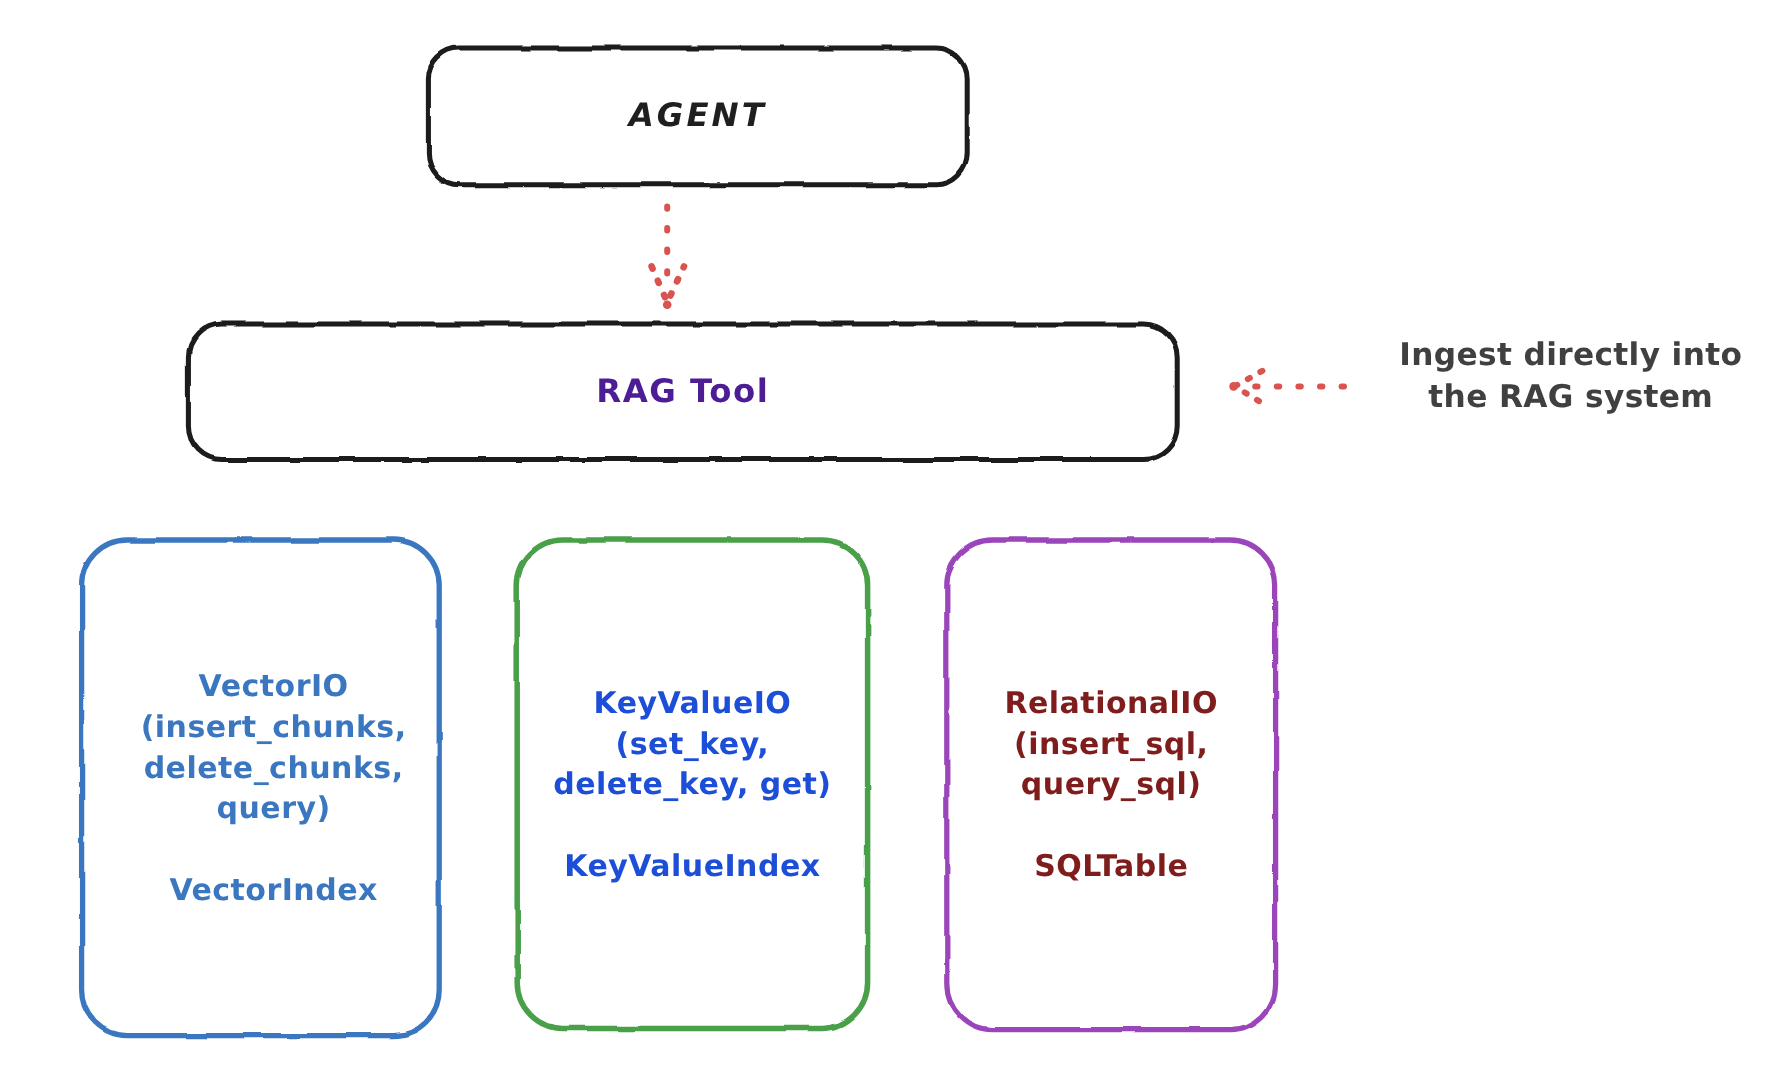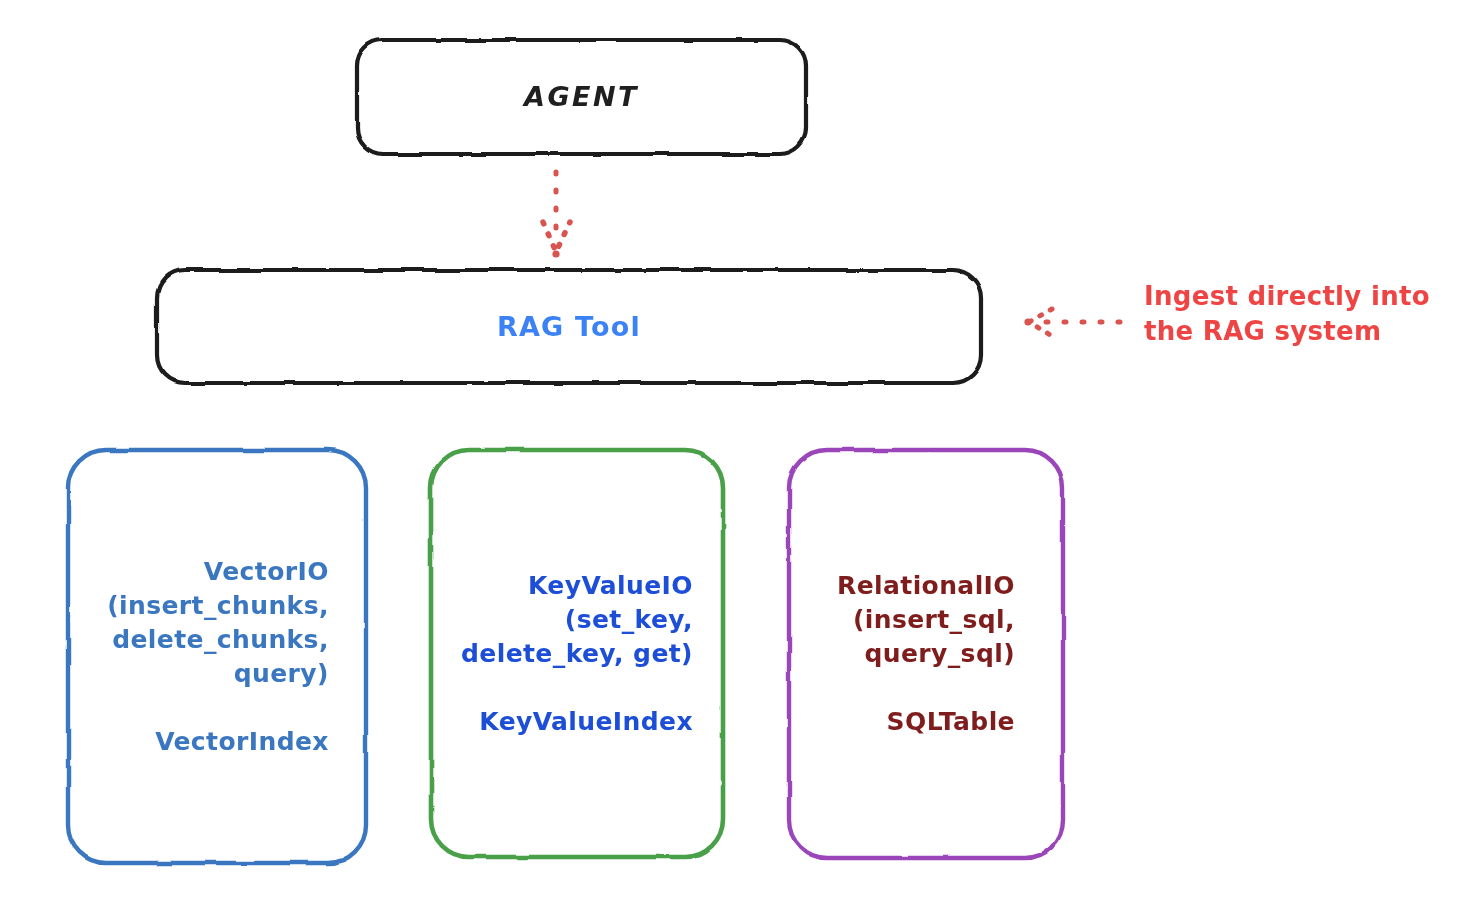--- a/index.html
+++ b/index.html
@@ -19,21 +19,21 @@
     left: 0; top: 0;
     width: 1484px;
     height: 910px;
   }
   .node {
     position: absolute;
     box-sizing: border-box;
     display: flex;
     align-items: center;
     justify-content: center;
-    text-align: right;
+    text-align: center;
     background: transparent;
     pointer-events: auto;
   }
   .node-label {
     white-space: pre-line;
     line-height: 1.30;
     letter-spacing: 0.5px;
   }
 
   
@@ -56,27 +56,27 @@
   #ragtool-node {
     left: 157px;
     top: 270px;
     width: 824px;
     height: 113px;
   }
   #ragtool-node .node-label {
     font-family: "DejaVu Sans", sans-serif;
     font-weight: 600;
     font-size: 27px;
-    color: #3b82f6;
+    color: #4c1d95;
     letter-spacing: 1.2px;
   }
 
   
   #vectorio-node {
-    left: 69px;
+    left: 79px;
     top: 450px;
     width: 298px;
     height: 413px;
   }
   #keyvalueio-node {
     left: 431px;
     top: 450px;
     width: 292px;
     height: 407px;
   }
@@ -97,22 +97,22 @@
   #vectorio-node .card-label { color: #3a77c0; }
   #keyvalueio-node .card-label { color: #1d4ed8; }
   #relationalio-node .card-label { color: #7f1d1d; }
 
   
   #ingest-annotation {
     position: absolute;
     left: 1144px;
     top: 279px;
     width: 330px;
-    text-align: left;
-    color: #ef4444;
+    text-align: center;
+    color: #404040;
     font-family: "DejaVu Sans", sans-serif;
     font-weight: 600;
     font-size: 26px;
     line-height: 1.34;
     white-space: pre-line;
     letter-spacing: 0.3px;
   }
 </style>
 </head>
 <body>

